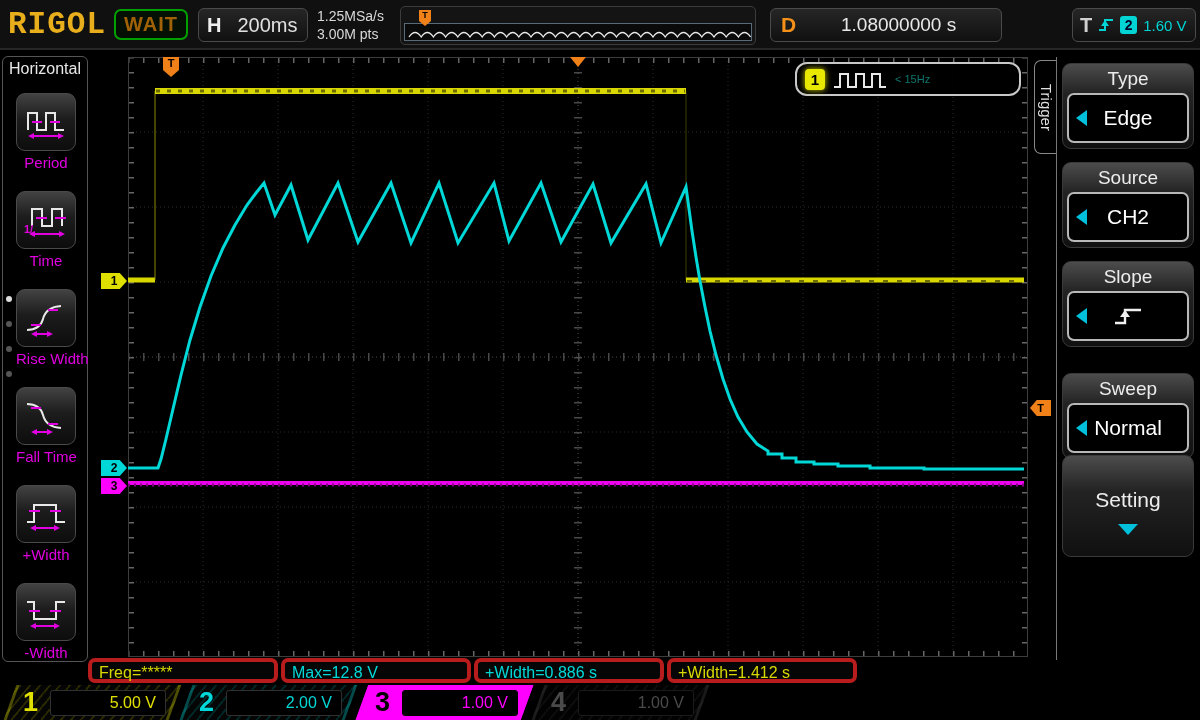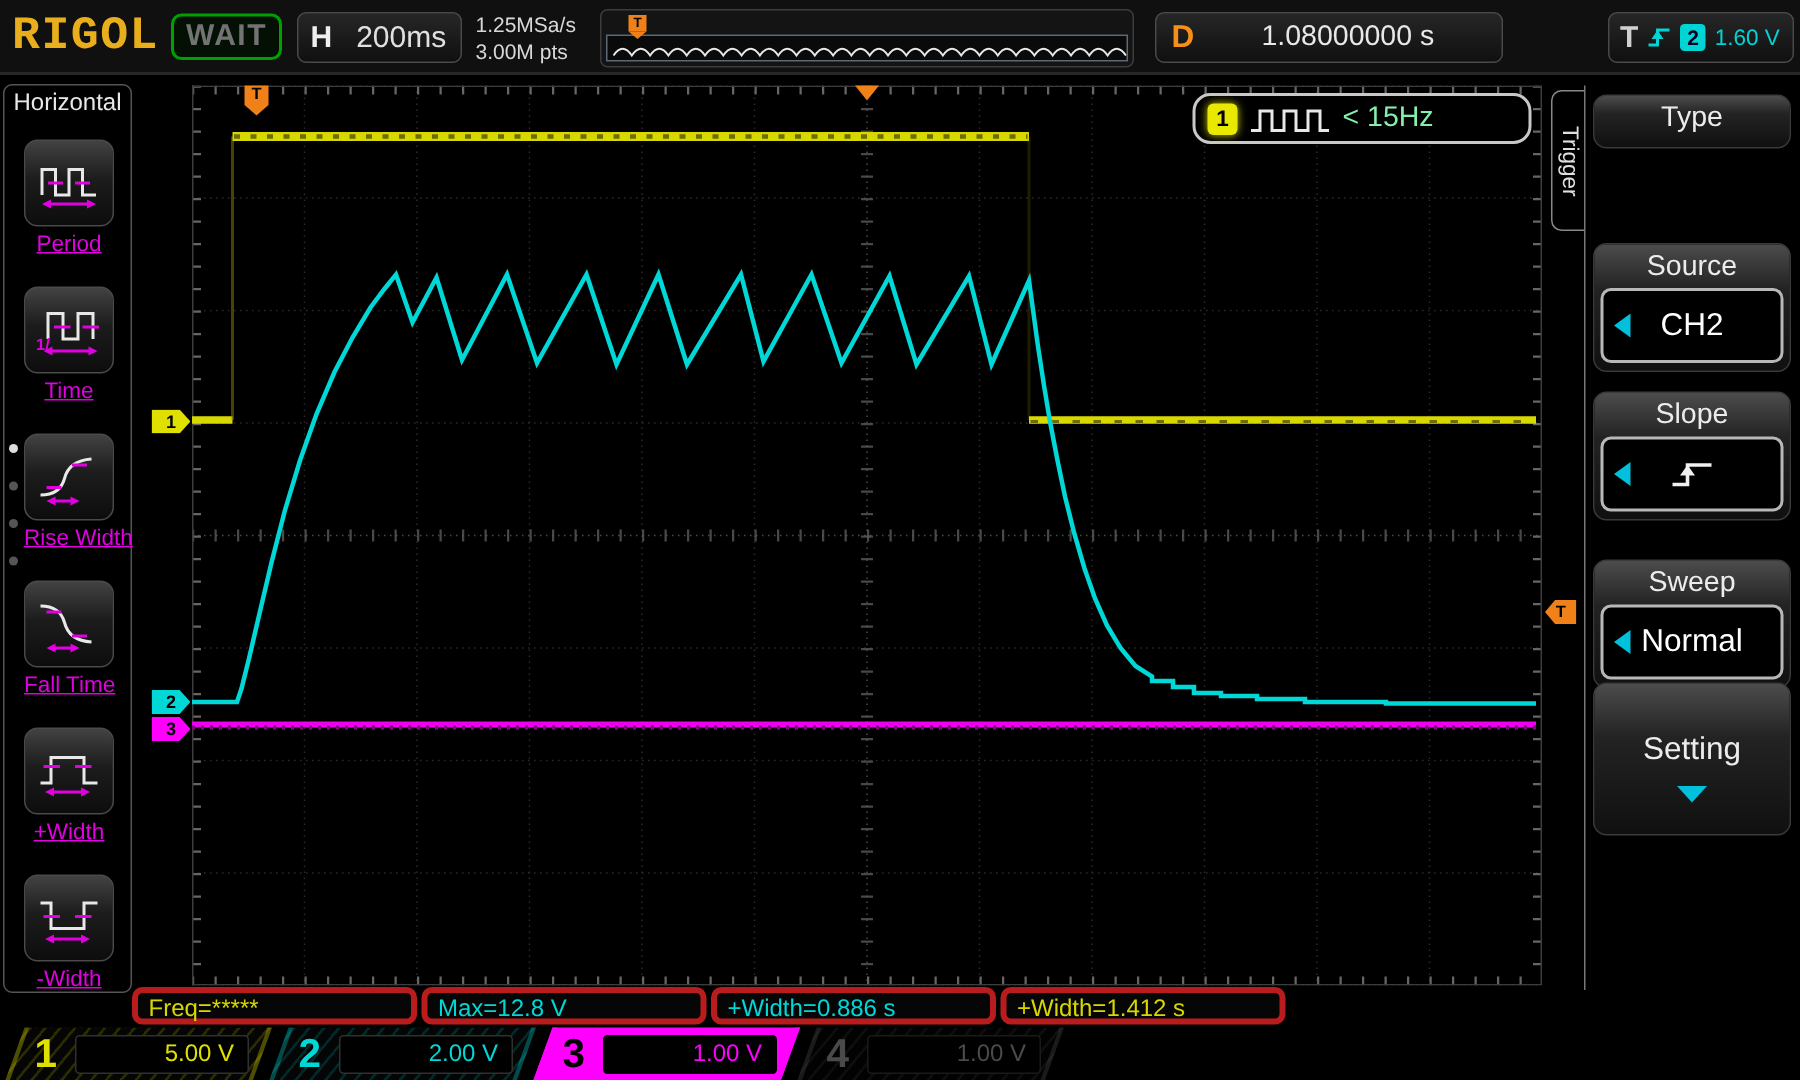--- a/index.html
+++ b/index.html
@@ -6,21 +6,21 @@
   html,body { width:1200px; height:720px; background:#000; overflow:hidden;
               font-family:"Liberation Sans", sans-serif; }
 
   
   #topbar { position:absolute; left:0; top:0; width:1200px; height:50px;
             background:#101010; border-bottom:2px solid #272727; }
   #logo { position:absolute; left:8px; top:7px; font-family:Liberation Mono, monospace;
           font-weight:bold; font-size:31px; color:#e9ae1c; letter-spacing:1px; }
   #wait-box { position:absolute; left:114px; top:9px; width:74px; height:31px;
               border:2px solid #00a000; border-radius:7px; background:#041004;
-              color:#737373; font-weight:bold; font-size:20px; text-align:center;
+              color:#a16207; font-weight:bold; font-size:20px; text-align:center;
               line-height:27px; letter-spacing:1px; }
   #h-box { position:absolute; left:198px; top:8px; width:110px; height:34px;
            background:linear-gradient(#262626,#101010); border:1px solid #4a4a4a;
            border-radius:6px; color:#eee; display:flex; align-items:center; }
   #h-box .hl { font-weight:bold; font-size:20px; margin-left:8px; }
   #h-box .hv { font-size:20px; margin-left:16px; color:#e0e0e0; }
   #rate { position:absolute; left:317px; top:7px; color:#d8d8d8; font-size:14px; line-height:18px; }
   #preview { position:absolute; left:400px; top:6px; width:356px; height:39px;
              background:#141414; border:1px solid #3c3c3c; border-radius:5px; }
   #preview .inner { position:absolute; left:3px; right:3px; bottom:3px; height:18px;
@@ -45,21 +45,21 @@
   #t-box .tv { color:#00d4d4; font-size:15px; }
 
   
   #lpanel { position:absolute; left:2px; top:56px; width:86px; height:606px;
             border:1px solid #555; border-radius:6px; background:#000; }
   #lpanel .title { color:#e8e8e8; font-size:16px; text-align:center; margin-top:3px; }
   .lbtn { position:absolute; left:13px; width:60px; text-align:center; }
   .lbtn .ibox { width:60px; height:58px; border-radius:9px; border:1px solid #4a4a4a;
                 background:linear-gradient(#424242,#1c1c1c 45%,#0d0d0d);
                 display:flex; align-items:center; justify-content:center; }
-  .lbtn .lab { color:#e000e0; font-size:15px; margin-top:3px; white-space:nowrap;text-decoration:underline; }
+  .lbtn .lab { color:#e000e0; font-size:15px; margin-top:3px; white-space:nowrap; }
   .pagedot { position:absolute; left:6px; width:6px; height:6px; border-radius:50%; background:#555; }
 
   
   #gridwrap { position:absolute; left:128px; top:57px; width:900px; height:600px; }
   .chmark { position:absolute; left:-27px; width:26px; height:16px; color:#000;
             font-weight:bold; font-size:12px; text-align:center; line-height:16px;
             clip-path:polygon(0 0,72% 0,100% 50%,72% 100%,0 100%); }
   #tflag { position:absolute; left:35px; top:0; width:16px; height:13px; background:#f08018;
            color:#000; font-weight:bold; font-size:11px; text-align:center; line-height:13px; }
   #tflag:after { content:""; position:absolute; left:0; top:13px;
@@ -70,21 +70,21 @@
              border-top:10px solid #f08018; }
   #triglvl { position:absolute; left:902px; top:343px; width:21px; height:16px; background:#f08018;
              clip-path:polygon(100% 0,100% 100%,32% 100%,0 50%,32% 0); color:#000;
              font-weight:bold; font-size:11px; text-align:center; line-height:16px; }
   #trigbox { position:absolute; left:667px; top:5px; width:226px; height:34px;
              border:2px solid #c8c8c8; border-radius:12px; background:rgba(0,0,0,.85);
              display:flex; align-items:center; gap:8px; padding:0 8px; }
   #trigbox .b1 { background:#e8e800; color:#000; font-weight:bold; font-size:15px;
                  width:20px; height:21px; border-radius:4px; text-align:center; line-height:21px;
                  box-shadow:0 0 6px #cc0; }
-  #trigbox .ftxt { color:#86efac; font-size:19px; }
+  #trigbox .ftxt { color:#0f766e; font-size:11px; }
 
   
   .meas { position:absolute; top:601px; height:25px; width:190px; background:#060606;
           border:4px solid #b91c1c; border-radius:7px; font-size:16px;
           line-height:22px; padding-left:7px; white-space:nowrap; }
 
   
   #rtab { position:absolute; left:1034px; top:60px; width:23px; height:94px;
           border:1px solid #888; border-right:none; border-radius:7px 0 0 7px;
           color:#e0e0e0; font-size:15px; writing-mode:vertical-rl;
@@ -310,20 +310,24 @@
   <div class="meas" style="left: -40px; color: rgb(216, 216, 0);">Freq=*****</div>
   <div class="meas" style="left: 153px; color: rgb(0, 216, 216);">Max=12.8 V</div>
   <div class="meas" style="left: 346px; color: rgb(0, 216, 216);">+Width=0.886 s</div>
   <div class="meas" style="left: 539px; color: rgb(216, 216, 0);">+Width=1.412 s</div>
 </div>
 
 <div id="rtab">Trigger</div>
 <div id="rpanel">
   <div class="mgroup" style="top:6px">
     <div class="glab">Type</div>
+    <div class="gval">
+      <span class="larrow"></span>
+      <span>Edge</span>
+    </div>
   </div>
   <div class="mgroup" style="top:105px">
     <div class="glab">Source</div>
     <div class="gval">
       <span class="larrow"></span>
       <span>CH2</span>
     </div>
   </div>
   <div class="mgroup" style="top:204px">
     <div class="glab">Slope</div>

